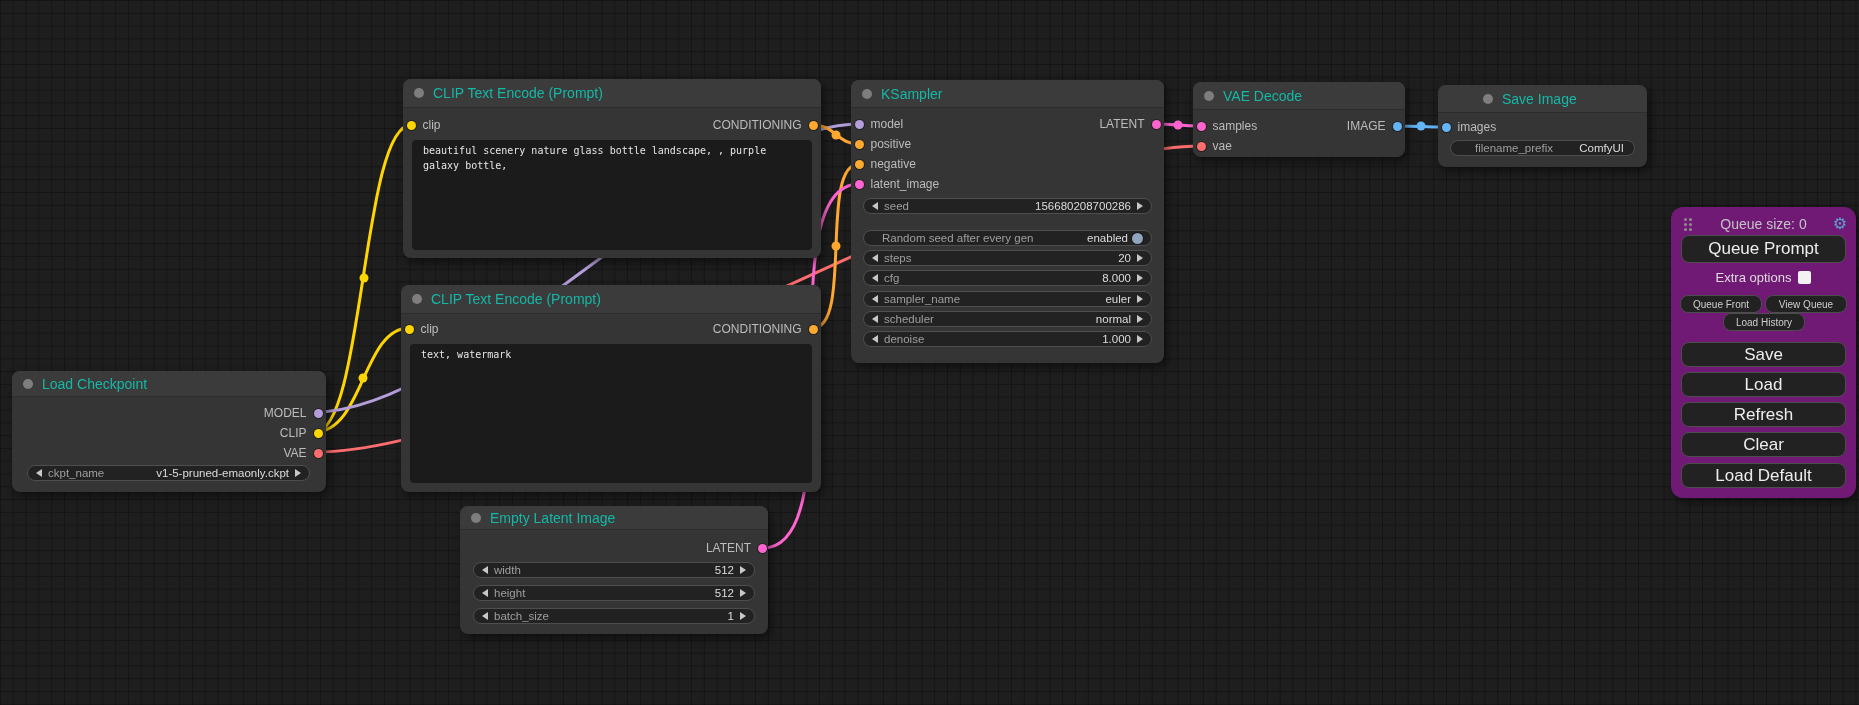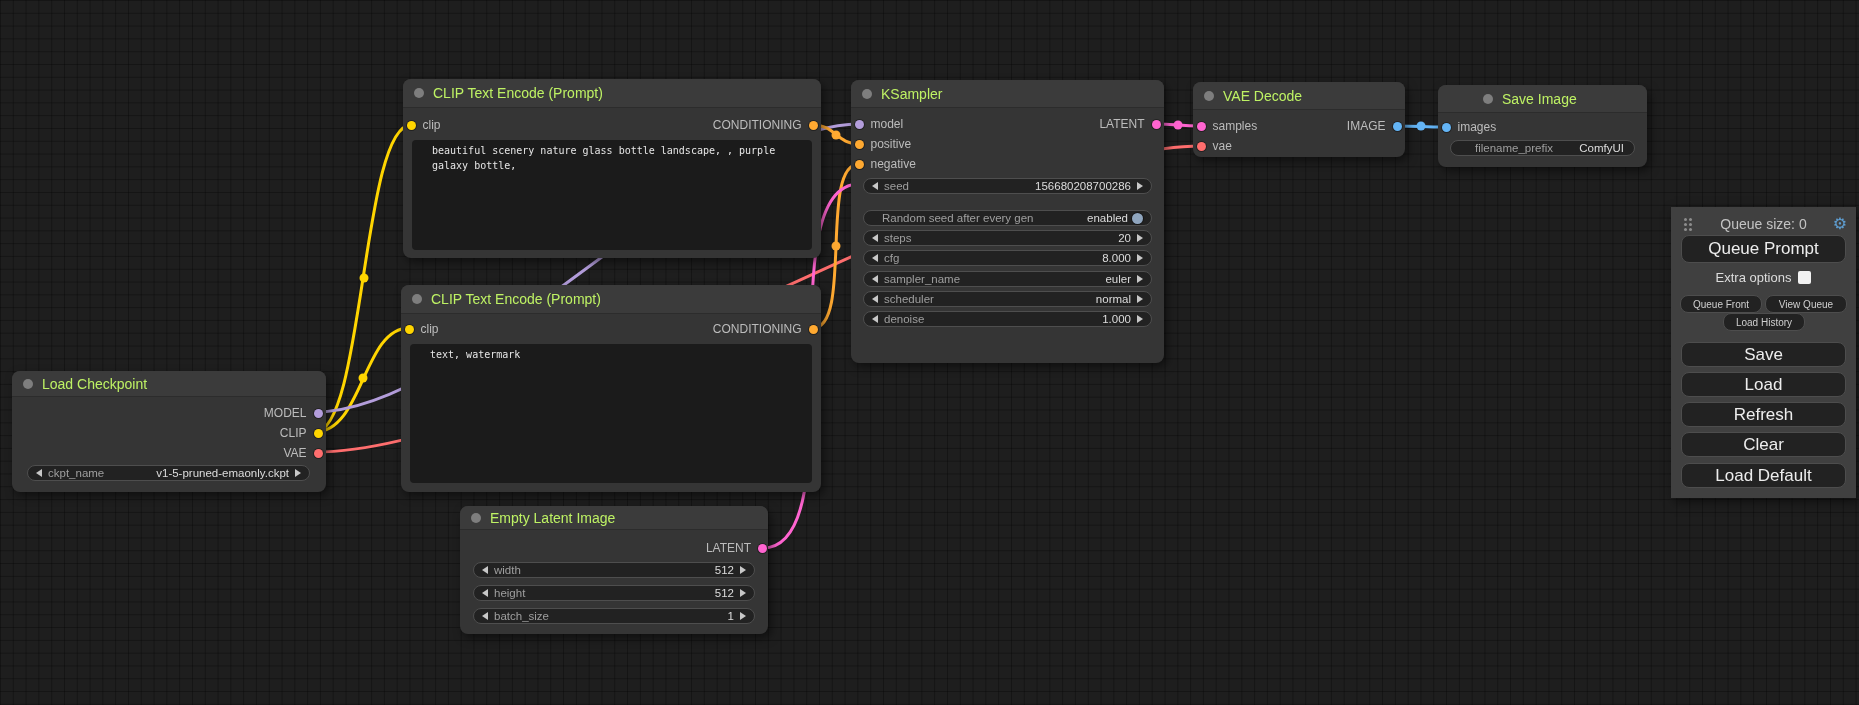--- a/index.html
+++ b/index.html
@@ -22,21 +22,21 @@
     border-radius:8px;
     box-shadow:3px 4px 10px rgba(0,0,0,.5);
     color:#bcbcbc;
   }
   .node-title{
     display:flex; align-items:center;
     background:#3b3b3b;
     border-radius:8px 8px 0 0;
     border-bottom:1px solid #2c2c2c;
     padding:0 11px;
-    font-size:14px; color:#bef264;
+    font-size:14px; color:#14b8a6;
   }
   .tdot{ width:10px; height:10px; border-radius:50%; background:#7e7e7e; margin-right:9px; flex:0 0 auto; }
 
   .row{ display:flex; align-items:center; height:20px; padding:0 3.5px 0 3.5px; font-size:12px; color:#bcbcbc; }
   .slot-in{ display:flex; align-items:center; }
   .slot-out{ display:flex; align-items:center; margin-left:auto; }
   .slot-in .slabel{ margin-left:7px; }
   .slot-out .slabel{ margin-right:7px; }
   .port{ width:9px; height:9px; border-radius:50%; flex:0 0 auto; box-shadow:0 0 0 1px rgba(0,0,0,.35); }
   .p-model{ background:#B39DDB; } .p-clip{ background:#FFD500; } .p-vae{ background:#FF6E6E; }
@@ -49,31 +49,31 @@
   }
   .wlabel{ color:#9f9f9f; margin-left:6px; white-space:nowrap; }
   .wvalue{ color:#dcdcdc; margin-left:auto; margin-right:6px; white-space:nowrap; }
   .warrow{ width:0; height:0; flex:0 0 auto; }
   .warrow.left{ border-top:4px solid transparent; border-bottom:4px solid transparent; border-right:6px solid #c8c8c8; }
   .warrow.right{ border-top:4px solid transparent; border-bottom:4px solid transparent; border-left:6px solid #c8c8c8; }
   .toggle-dot{ width:11px; height:11px; border-radius:50%; background:#8FA5BE; box-shadow:0 0 0 1px rgba(0,0,0,.4); flex:0 0 auto; }
 
   .prompt-box{
     background:#1b1b1b; border-radius:4px;
-    margin:5px 9px 16px 9px; padding:3px 20px;
+    margin:5px 9px 16px 9px; padding:3px 11px;
     font-family:"DejaVu Sans Mono", monospace;
     font-size:10px; line-height:15px; color:#e6e6e6;
     white-space:pre-wrap; word-break:break-word;
   }
 
   
   #queue-panel{
     position:absolute; z-index:3;
     left:1671px; top:207px; width:185px; height:291px;
-    background:#404040; border-radius:0;
+    background:#701a75; border-radius:12px;
     box-shadow:3px 4px 10px rgba(0,0,0,.5);
   }
   .qbtn{
     position:absolute; left:10px; width:165px;
     background:#222; border:1px solid #4d4d4d; border-radius:8px;
     color:#ededed; font-size:17px;
     display:flex; align-items:center; justify-content:center;
     font-family:"Liberation Sans", sans-serif;
   }
   .qbtn-small{
@@ -235,20 +235,26 @@
         <span class="port p-cond"></span>
         <span class="slabel">positive</span>
       </span>
     </div>
     <div class="row">
       <span class="slot-in">
         <span class="port p-cond"></span>
         <span class="slabel">negative</span>
       </span>
     </div>
+    <div class="row">
+      <span class="slot-in">
+        <span class="port p-latent"></span>
+        <span class="slabel">latent_image</span>
+      </span>
+    </div>
   </div>
   <div class="widget" style="margin:4px 12px 16px 12px;">
     <span class="warrow left"></span>
     <span class="wlabel">seed</span>
     <span class="wvalue">156680208700286</span>
     <span class="warrow right"></span>
   </div>
   <div class="widget" style="margin:4px 12px 0 12px;">
     <span class="wlabel" style="margin-left:10px;">Random seed after every gen</span>
     <span class="wvalue" style="margin-right:4px;">enabled</span>

